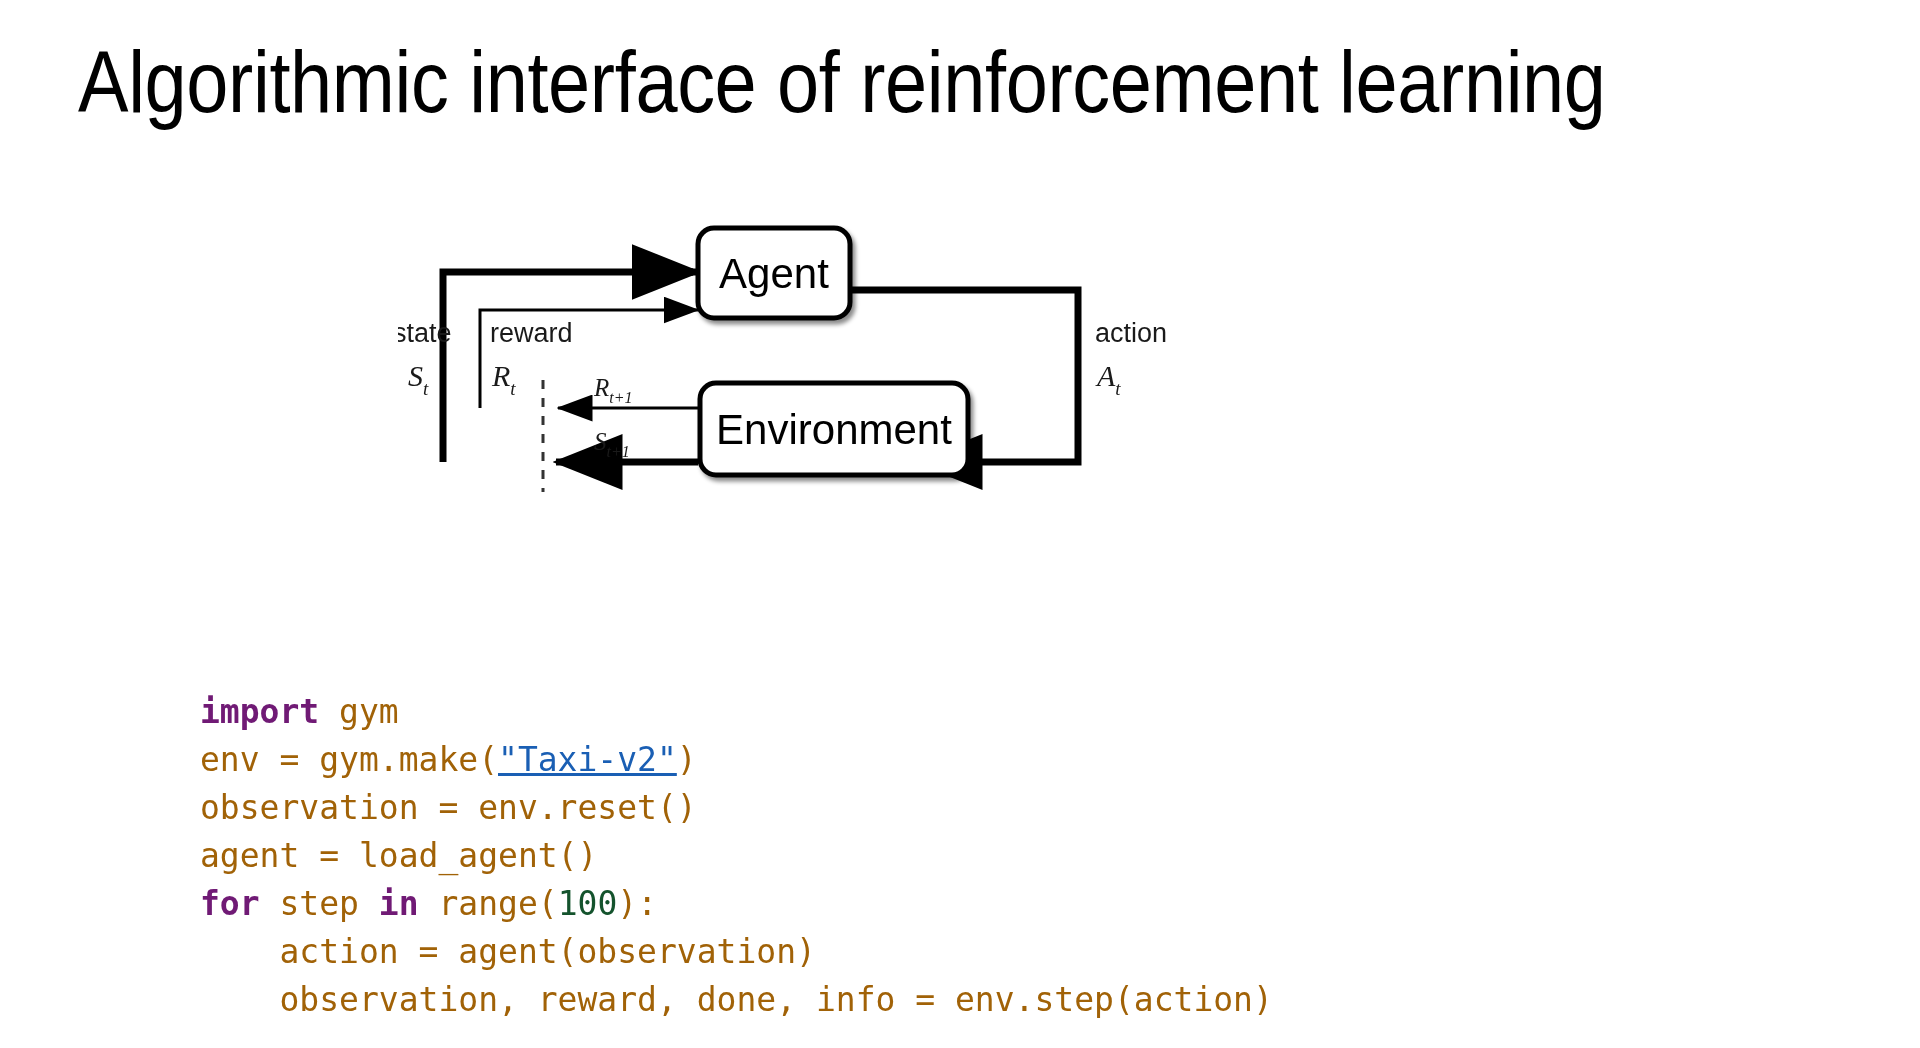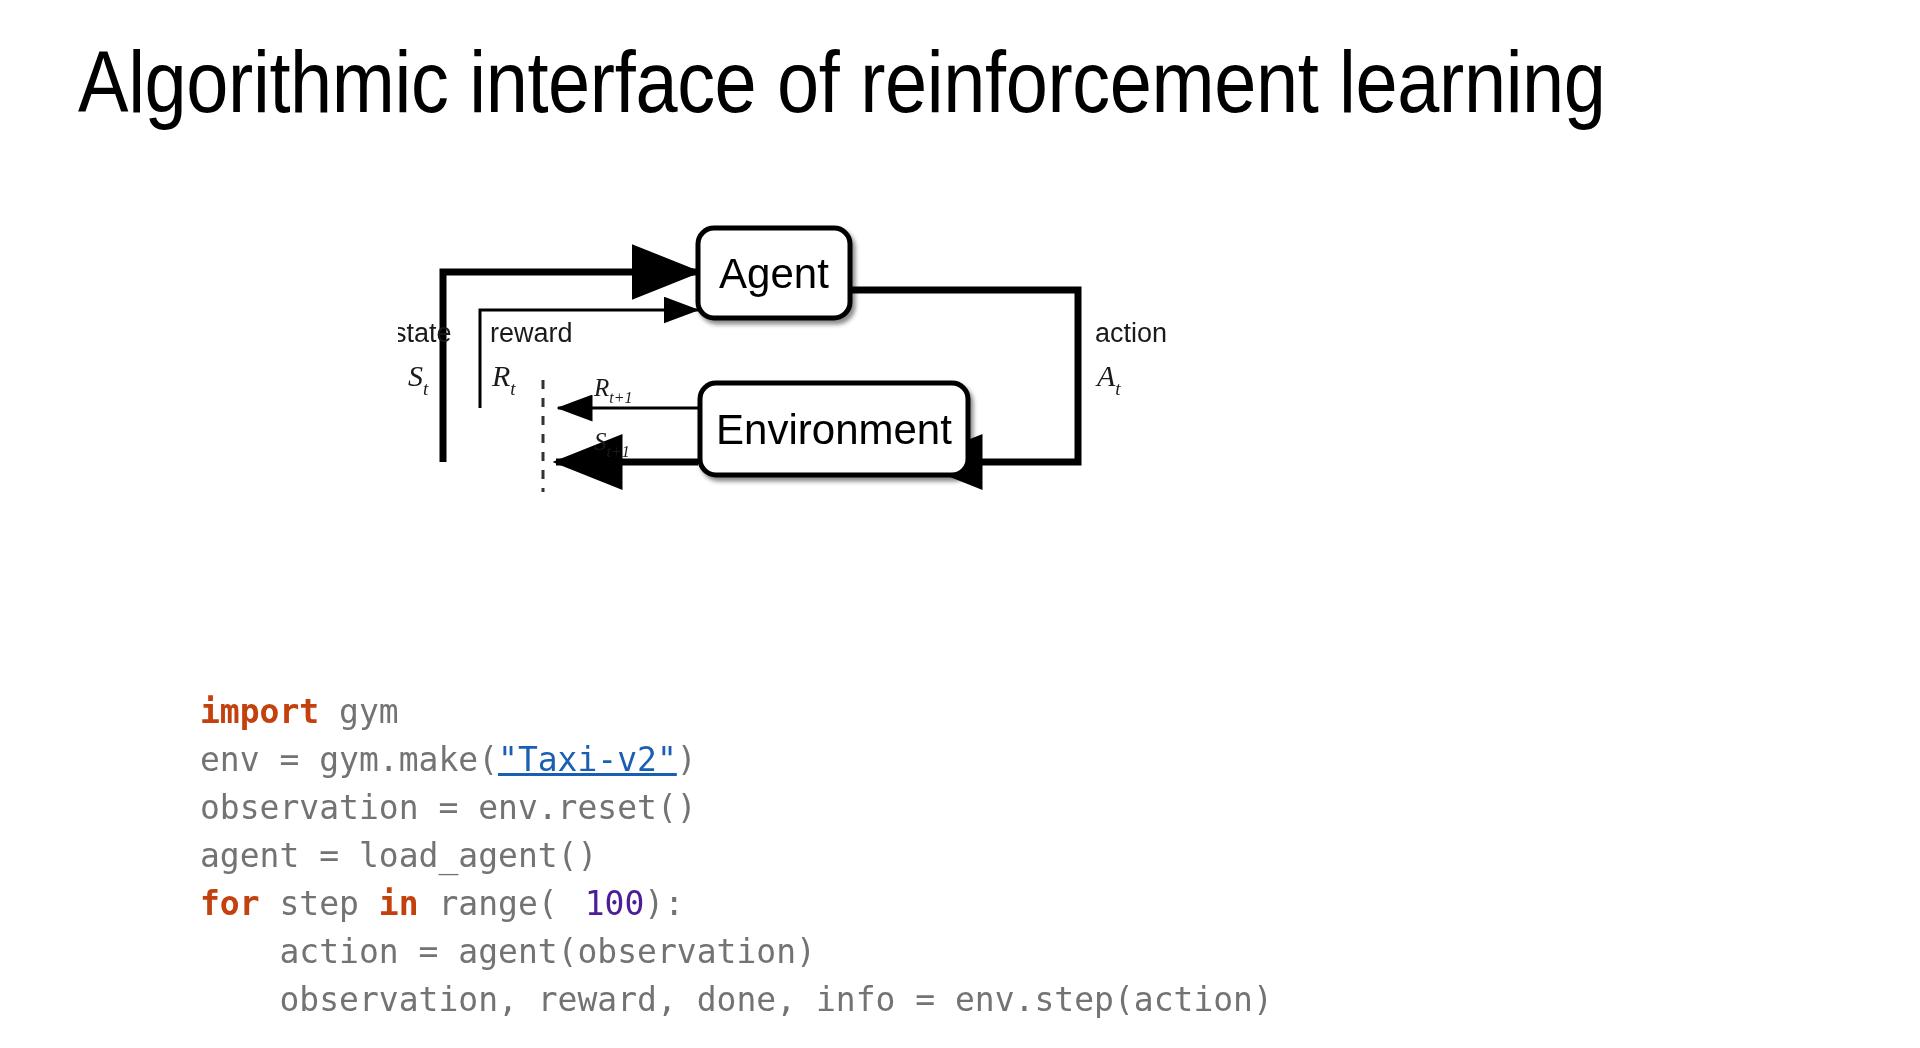--- a/index.html
+++ b/index.html
@@ -87,27 +87,27 @@
     left: 200px;
     top: 688px;
     font-family: "DejaVu Sans Mono", "Liberation Mono", monospace;
     font-size: 33px;
     line-height: 48px;
     color: #2b2b2b;
     white-space: pre;
     letter-spacing: 0px;
   }
   .code-line { display: block; height: 48px; }
-  .tok-kw { font-weight: bold; color: #c2410c; }
-  .tok-num { color: #4c1d95; margin-left: 27px; }
+  .tok-kw { font-weight: bold; color: #701a75; }
+  .tok-num { color: #14532d; }
   .tok-link {
     color: #1a5fb4;
     text-decoration: underline;
   }
-  .tok-plain { color: #737373; margin-top: 31px; }
+  .tok-plain { color: #a16207; margin-top: 31px; }
 </style>
 </head>
 <body>
 
 <div class="slide-title">Algorithmic interface of reinforcement learning</div>
 
 <div class="diagram-wrap" style="left:370px;">
   <svg id="rl-diagram" width="1100" height="340" viewBox="0 0 1100 340" xmlns="http://www.w3.org/2000/svg">
     <defs>
       <marker id="arrowThick" markerWidth="10" markerHeight="8" refX="9.5" refY="4" orient="auto" markerUnits="strokeWidth">

